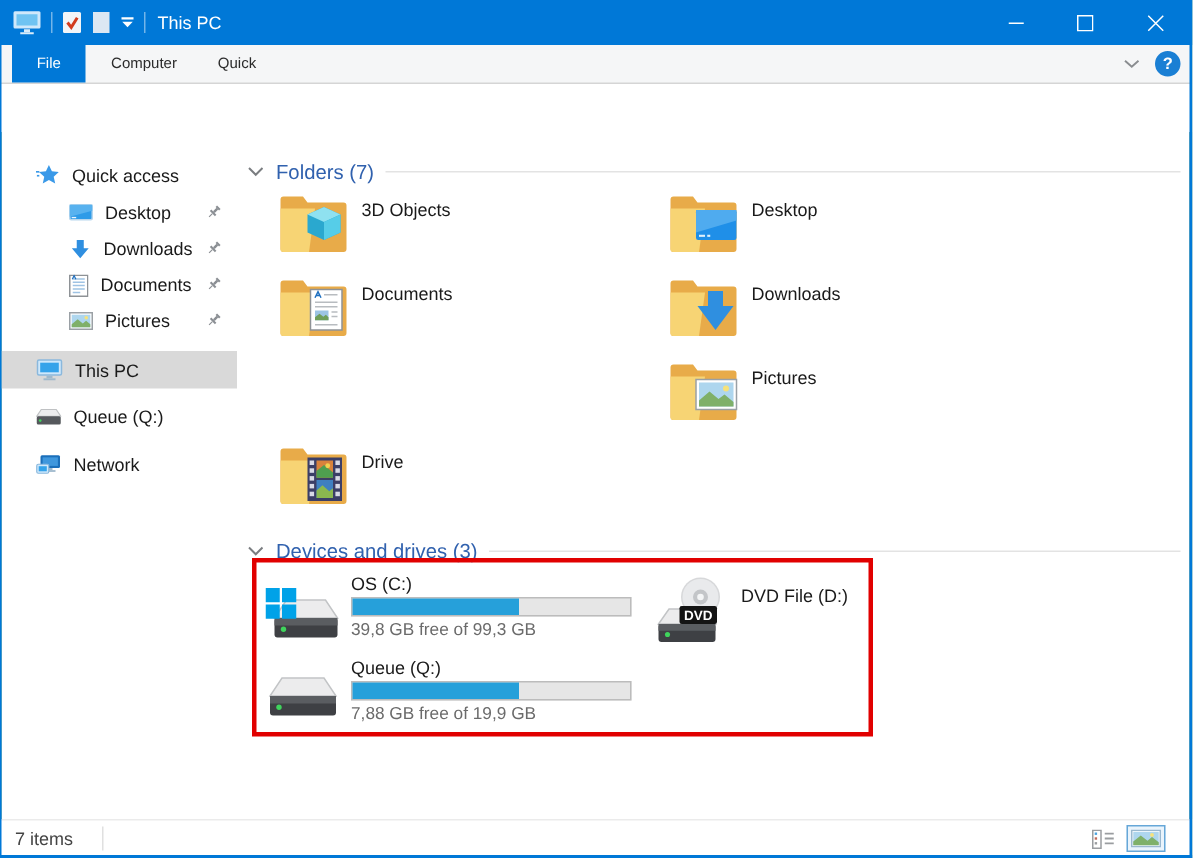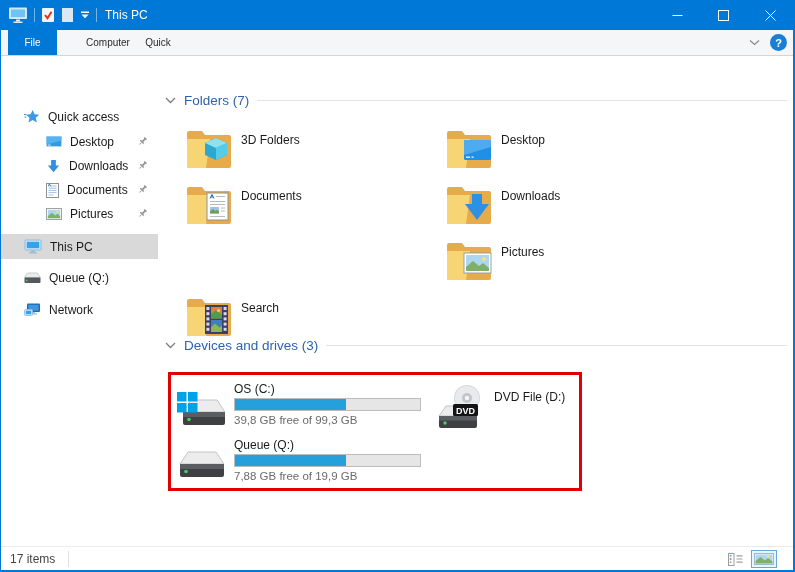--- a/index.html
+++ b/index.html
@@ -19,21 +19,21 @@
   .qat .sep { width:1px; height:14px; background:rgba(255,255,255,.45); }
   .title-text { color:#fff; margin-left:8px; font-size:12px; }
   .win-controls { position:absolute; right:0; top:0; height:30px; display:flex; }
   .win-btn { width:46px; height:30px; display:flex; align-items:center; justify-content:center; }
   .win-btn.close { width:49px; }
 
   
   .tabrow { position:absolute; left:0; top:30px; width:795px; height:26px; background:#f5f6f7; border-bottom:1px solid #d5d5d5; }
   .tab { position:absolute; top:0; height:25px; line-height:25px; text-align:center; color:#2b2b2b; font-size:10px; }
   .tab.file { left:8px; width:49px; background:#0078d7; color:#fff; }
-  .tab.computer { left:63px; width:66px;margin-left:12px; }
+  .tab.computer { left:63px; width:66px; }
   .tab.view { left:133px; width:50px; }
   .ribbon-right { position:absolute; right:8px; top:0; height:25px; display:flex; align-items:center; gap:10px; }
   .help-circle { width:17px; height:17px; border-radius:50%; background:#1a7fd4; color:#fff; font-weight:bold; font-size:11px; display:flex; align-items:center; justify-content:center; }
 
   
   .addressrow { position:absolute; left:0; top:56px; width:795px; height:32px; background:#fff; }
   .navbtn { position:absolute; top:62px; }
   .addressbox { position:absolute; left:112px; top:60px; width:444px; height:25px; border:1px solid #d4d4d4; background:#fff; display:flex; align-items:center; }
   .addressbox .crumb-text { margin-left:4px; }
   .addr-right { margin-left:auto; display:flex; align-items:center; height:100%; }
@@ -339,41 +339,41 @@
               <rect x="0.5" y="6.5" width="8" height="6" rx="1" fill="#cfe8fb" stroke="#8ab8dd" stroke-width="0.8"></rect>
               <rect x="1.8" y="7.8" width="5.4" height="3.4" fill="#35a3ea"></rect>
             </svg>
         </span>
         <span class="lbl">Network</span>
       </div>
     </div>
 
     <div class="content">
 
-      <div class="sec-header" style="top:3px">
+      <div class="sec-header" style="top:17px">
         <span style="display:flex">
           <svg width="11" height="7" viewBox="0 0 11 7">
               <path d="M1 1 l4.5 4.5 L10 1" stroke="#7a7d80" stroke-width="1.3" fill="none"></path>
             </svg>
         </span>
         <span class="sec-title">Folders (7)</span>
         <span class="rule"></span>
       </div>
 
       <div class="tile" style="left:27px;top:38px">
         <span class="ticon">
           <svg width="48" height="44" viewBox="0 0 48 44">
               <path d="M2 7 q0-2 2-2 h13 l3 4 h24 q2 0 2 2 v29 q0 2-2 2 H4 q-2 0-2-2 z" fill="#e8ab49"></path>
               <path d="M2 13 h23 l-4 29 H4 q-2 0-2-2 z" fill="#f7d474"></path>
               <path d="M31 12 l11 5 v12 l-11 5 -11-5 V17 z" fill="#2aa8cf"></path>
               <path d="M31 12 l11 5 -11 5 -11-5 z" fill="#8fe1f0"></path>
               <path d="M31 22 v12 l11-5 V17 z" fill="#56cde8"></path>
             </svg>
         </span>
-        <span class="tname">3D Folders</span>
+        <span class="tname">3D Objects</span>
       </div>
 
       <div class="tile" style="left:287px;top:38px">
         <span class="ticon">
           <svg width="48" height="44" viewBox="0 0 48 44">
               <path d="M2 7 q0-2 2-2 h13 l3 4 h24 q2 0 2 2 v29 q0 2-2 2 H4 q-2 0-2-2 z" fill="#e8ab49"></path>
               <path d="M2 13 h23 l-4 29 H4 q-2 0-2-2 z" fill="#f7d474"></path>
               <rect x="19" y="14" width="27" height="20" rx="1.5" fill="#1f8fe8"></rect>
               <path d="M19 14 h27 v7 l-27 8 z" fill="#4fabef"></path>
               <rect x="21" y="30.5" width="4" height="1.4" fill="#dff0fc"></rect>
@@ -443,24 +443,24 @@
                 <rect x="38.6" y="28.6" width="3" height="3"></rect>
                 <rect x="38.6" y="33.8" width="3" height="3"></rect>
               </g>
               <rect x="26" y="13" width="11" height="11.5" fill="#d8823c"></rect>
               <path d="M26 20 l5-4 6 5 v3.5 h-11 z" fill="#4f9e4f"></path>
               <rect x="26" y="26" width="11" height="12" fill="#3f7fc0"></rect>
               <path d="M26 33 l4-3.5 4.5 4 2.5-2 v6.5 h-11 z" fill="#8bb84f"></path>
               <circle cx="33.5" cy="16.5" r="1.6" fill="#f1d14e"></circle>
             </svg>
         </span>
-        <span class="tname">Search</span>
-      </div>
-
-      <div class="sec-header" style="top:248px">
+        <span class="tname">Drive</span>
+      </div>
+
+      <div class="sec-header" style="top:270px">
         <span style="display:flex">
           <svg width="11" height="7" viewBox="0 0 11 7">
               <path d="M1 1 l4.5 4.5 L10 1" stroke="#7a7d80" stroke-width="1.3" fill="none"></path>
             </svg>
         </span>
         <span class="sec-title">Devices and drives (3)</span>
         <span class="rule"></span>
       </div>
 
       <div class="red-annotation"></div>
@@ -518,21 +518,21 @@
         <div class="drive-bar" style="left:57px">
           <div class="fill" style="width: 60%;"></div>
         </div>
         <span class="drive-free" style="left:57px">7,88 GB free of 19,9 GB</span>
       </div>
 
     </div>
   </div>
 
   <div class="statusbar">
-    <span class="status-count">17 items</span>
+    <span class="status-count">7 items</span>
     <span class="status-sep"></span>
     <div class="view-toggles">
       <span style="display:flex">
         <svg width="15" height="13" viewBox="0 0 15 13">
             <rect x="0.5" y="0.5" width="5.5" height="12" fill="none" stroke="#9a9da0"></rect>
             <rect x="1.8" y="2" width="1.6" height="1.6" fill="#4aa3df"></rect>
             <rect x="1.8" y="5.2" width="1.6" height="1.6" fill="#c06a5a"></rect>
             <rect x="1.8" y="8.4" width="1.6" height="1.6" fill="#9a9da0"></rect>
             <path d="M8.5 2.8 h6 M8.5 6 h6 M8.5 9.2 h6" stroke="#9a9da0" stroke-width="1.2"></path>
           </svg>

